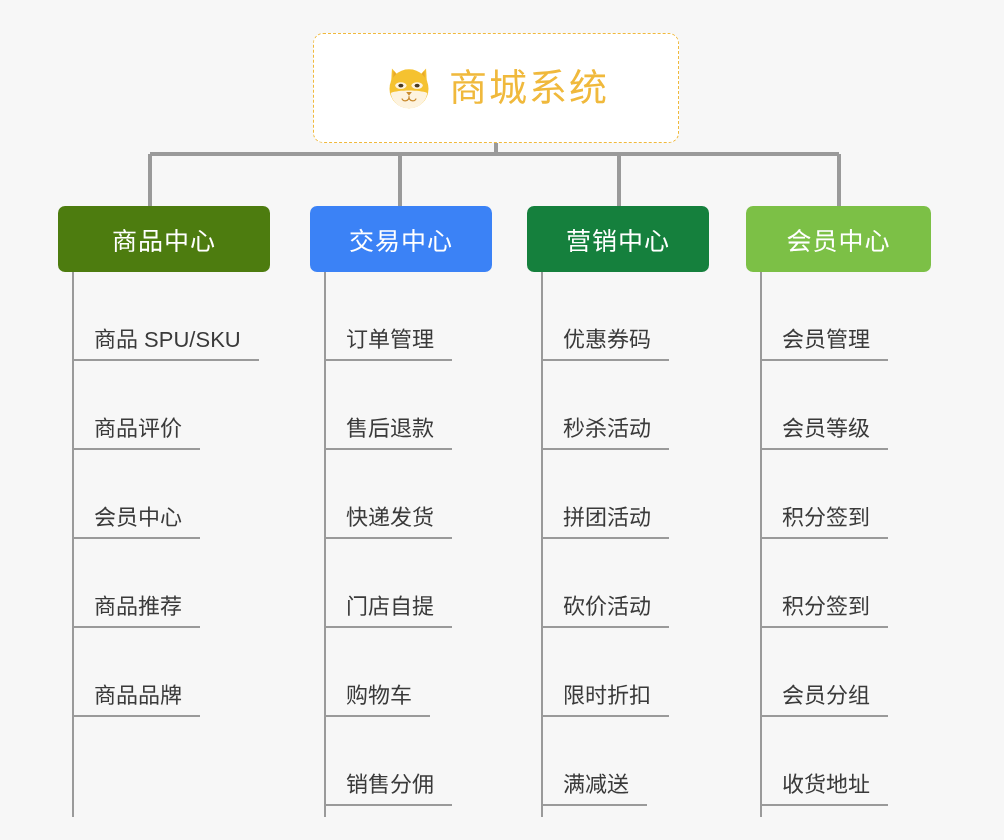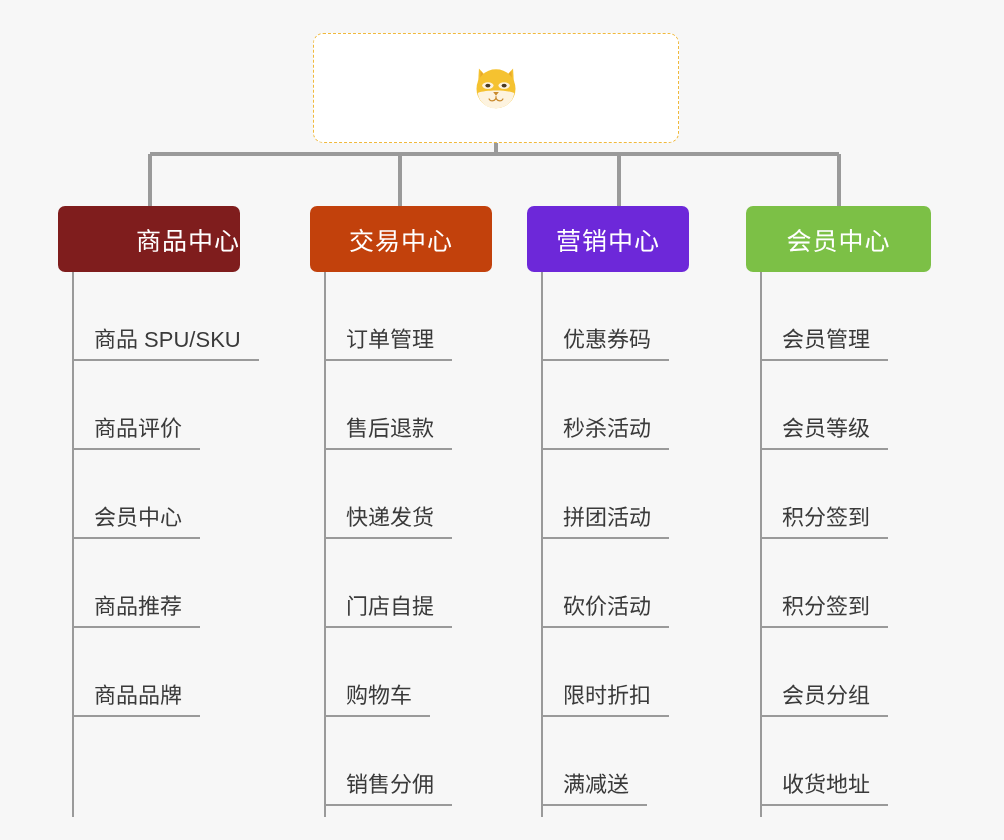--- a/index.html
+++ b/index.html
@@ -132,38 +132,39 @@
       <path d="M32 57 C20 57 11 49 9.5 38 C20 34 44 34 54.5 38 C53 49 44 57 32 57 Z" fill="#fdf3df"></path>
       <ellipse cx="22" cy="29" rx="7" ry="4.2" fill="#fdf3df"></ellipse>
       <ellipse cx="42" cy="29" rx="7" ry="4.2" fill="#fdf3df"></ellipse>
       <ellipse cx="22" cy="29" rx="3.1" ry="2.3" fill="#4a3a22"></ellipse>
       <ellipse cx="42" cy="29" rx="3.1" ry="2.3" fill="#4a3a22"></ellipse>
       <path d="M28.5 37 L35.5 37 L32 41.5 Z" fill="#c98a2e"></path>
       <path d="M32 42 L32 45" stroke="#c98a2e" stroke-width="1.6" fill="none"></path>
       <path d="M32 45 C29 49 25 48.5 23.5 45.5" stroke="#c98a2e" stroke-width="1.6" fill="none" stroke-linecap="round"></path>
       <path d="M32 45 C35 49 39 48.5 40.5 45.5" stroke="#c98a2e" stroke-width="1.6" fill="none" stroke-linecap="round"></path>
     </svg>
+    <span class="root-title">商城系统</span>
   </div>
 
   <svg class="connectors" aria-hidden="true">
 
     <path d="M496 143 L496 154" stroke="#9a9a9a" stroke-width="4" fill="none"></path>
 
     <path d="M150 154 L839 154" stroke="#9a9a9a" stroke-width="4" fill="none"></path>
 
     <path d="M150 154 L150 206" stroke="#9a9a9a" stroke-width="4" fill="none"></path>
     <path d="M400 154 L400 206" stroke="#9a9a9a" stroke-width="4" fill="none"></path>
     <path d="M619 154 L619 206" stroke="#9a9a9a" stroke-width="4" fill="none"></path>
     <path d="M839 154 L839 206" stroke="#9a9a9a" stroke-width="4" fill="none"></path>
   </svg>
 
   <div class="columns">
 
     <div class="column" style="left:58px; width:186px;">
-      <div class="cat-header" style="background:#7f1d1d; width:182px;justify-content:flex-end;">
+      <div class="cat-header" style="background:#4d7c0f; width:212px;">
         <span>商品中心</span>
       </div>
       <div class="leaf-list">
         <div class="leaf-spine" style="height:545px;"></div>
         <div class="leaf-item">
             <span class="leaf-label">商品 SPU/SKU</span>
           </div>
         <div class="leaf-item">
             <span class="leaf-label">商品评价</span>
           </div>
@@ -173,21 +174,21 @@
         <div class="leaf-item">
             <span class="leaf-label">商品推荐</span>
           </div>
         <div class="leaf-item">
             <span class="leaf-label">商品品牌</span>
           </div>
       </div>
     </div>
 
     <div class="column" style="left:310px; width:182px;">
-      <div class="cat-header" style="background:#c2410c; width:182px;">
+      <div class="cat-header" style="background:#3b82f6; width:182px;">
         <span>交易中心</span>
       </div>
       <div class="leaf-list">
         <div class="leaf-spine" style="height:545px;"></div>
         <div class="leaf-item">
             <span class="leaf-label">订单管理</span>
           </div>
         <div class="leaf-item">
             <span class="leaf-label">售后退款</span>
           </div>
@@ -200,21 +201,21 @@
         <div class="leaf-item">
             <span class="leaf-label">购物车</span>
           </div>
         <div class="leaf-item">
             <span class="leaf-label">销售分佣</span>
           </div>
       </div>
     </div>
 
     <div class="column" style="left:527px; width:185px;">
-      <div class="cat-header" style="background:#6d28d9; width:162px;">
+      <div class="cat-header" style="background:#15803d; width:182px;">
         <span>营销中心</span>
       </div>
       <div class="leaf-list">
         <div class="leaf-spine" style="height:545px;"></div>
         <div class="leaf-item">
             <span class="leaf-label">优惠券码</span>
           </div>
         <div class="leaf-item">
             <span class="leaf-label">秒杀活动</span>
           </div>

